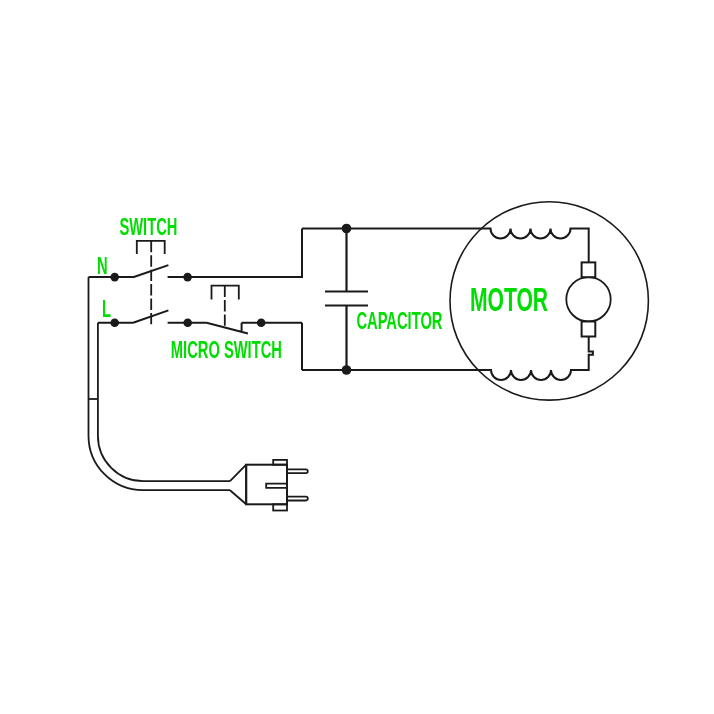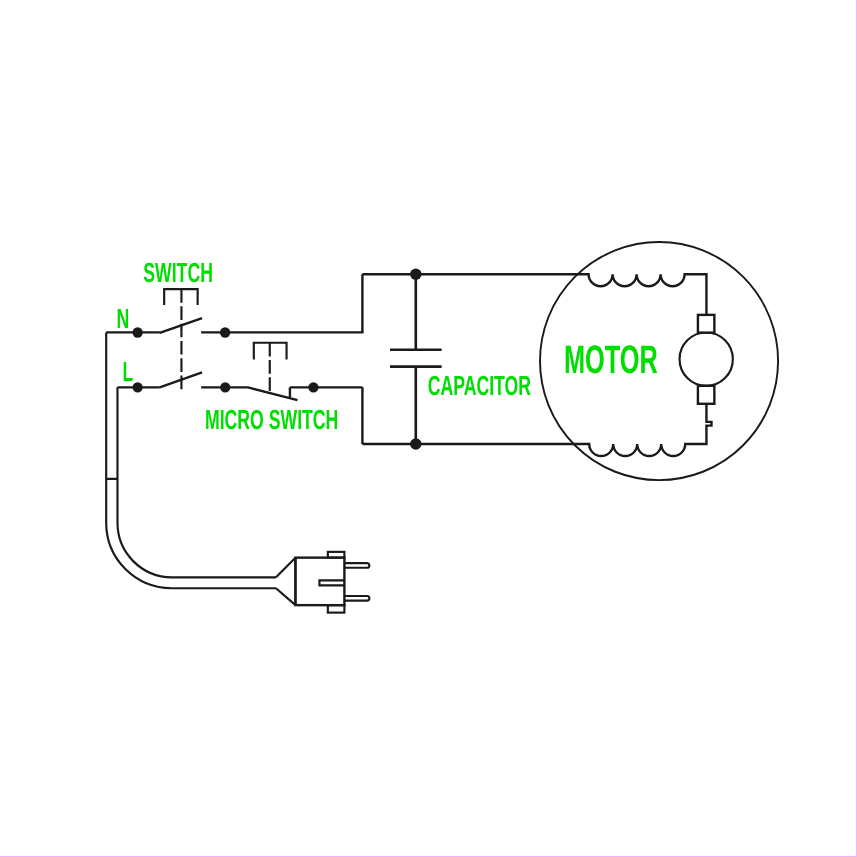--- a/index.html
+++ b/index.html
@@ -1,16 +1,16 @@
 <!DOCTYPE html>
 <html><head>
 <meta charset="utf-8">
 <style>
   html,body{margin:0;padding:0;background:#ffffff;}
-  .wrap{width:714px;height:714px;position:relative;background:#d946ef;overflow:hidden;text-decoration:underline;}
+  .wrap{width:714px;height:714px;position:relative;background:#e5e5e5;overflow:hidden;text-decoration:underline;}
   svg{display:block;filter:blur(0.5px);}
   text{font-family:"Liberation Sans",sans-serif;font-weight:bold;fill:#00dd00;}
 </style>
 </head>
 <body>
 <div class="wrap">
 <svg width="714" height="714" viewBox="0 0 714 714">
   <rect x="0" y="0" width="714" height="714" fill="#ffffff"></rect>
   <g stroke="#1a1a1a" stroke-width="2" fill="none">
 

